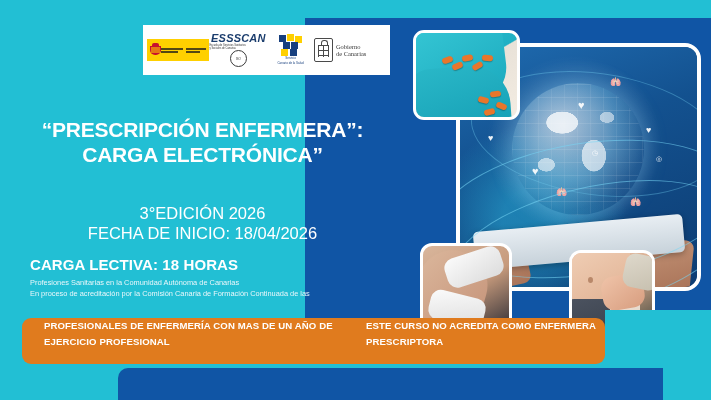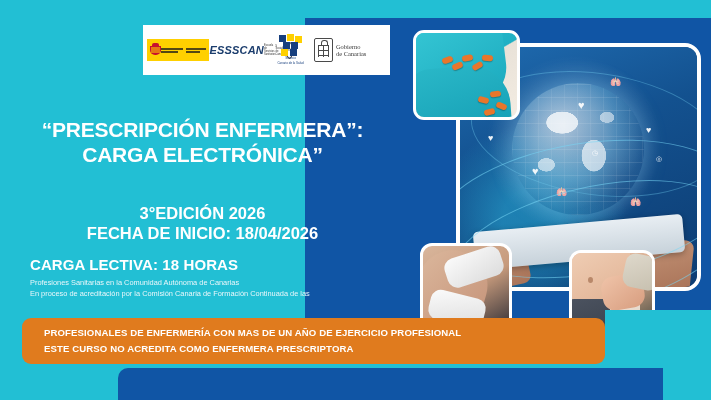--- a/index.html
+++ b/index.html
@@ -28,21 +28,21 @@
   }
   .escudo{width:11px;height:15px;position:relative;}
   .escudo .crown{position:absolute;left:2px;top:0;width:7px;height:3px;background:#C8102E;border-radius:2px 2px 0 0;}
   .escudo .shield{position:absolute;left:0;top:3px;width:11px;height:9px;background:#C8102E;border-radius:0 0 5px 5px;}
   .escudo .pillars{position:absolute;left:1px;top:4px;width:9px;height:6px;background:#FFD000;opacity:.55;}
   .gob-txt{display:flex;flex-direction:column;gap:1px;}
   .gob-txt i{display:block;height:2px;background:#1a1a1a;opacity:.75;}
   .gob-txt i.a{width:22px}.gob-txt i.b{width:17px}
   .gob-txt2 i.a{width:20px}.gob-txt2 i.b{width:14px}
 
-  .logo-esscan{display:flex;flex-direction:row;align-items:center;gap:0;width:58px;}
+  .logo-esscan{display:flex;flex-direction:column;align-items:center;gap:0;width:58px;}
   .esscan-word{font-size:11px;font-weight:700;font-style:italic;letter-spacing:.2px;color:#1b3d6d;line-height:1;}
   .esscan-sub{font-size:2.6px;color:#333;line-height:1.25;text-align:left;width:100%;}
   .esscan-seal{width:15px;height:15px;border-radius:50%;border:1.2px solid #3b3b3b;display:flex;align-items:center;justify-content:center;font-size:3px;color:#3b3b3b;}
 
   .logo-scs{display:flex;flex-direction:column;align-items:center;gap:1px;width:46px;}
   .scs-mark{width:24px;height:22px;position:relative;}
   .scs-mark span{position:absolute;width:7px;height:7px;display:block;}
   .scs-mark .s1{left:0;top:1px;background:#173F7E;}
   .scs-mark .s2{left:8px;top:0;background:#FFD000;}
   .scs-mark .s3{left:16px;top:2px;background:#FFD000;}
@@ -65,36 +65,36 @@
   .gobcan-mark .tip{position:absolute;left:6px;top:1px;width:5px;height:4px;border:1px solid #4a4a4a;border-bottom:none;border-radius:3px 3px 0 0;}
   .gobcan-txt{font-family:"Liberation Serif","DejaVu Serif",serif;font-size:6.5px;color:#3a3a3a;line-height:1.15;}
 
   
   .title{
     position:absolute;left:10px;top:118px;width:385px;text-align:center;
     color:#ffffff;font-size:21px;font-weight:700;line-height:1.18;letter-spacing:-.2px;
   }
   .edition{
     position:absolute;left:10px;top:203px;width:385px;text-align:center;
-    color:#ffffff;font-size:16.5px;font-weight:700;line-height:1.22;
+    color:#ffffff;font-size:16.5px;font-weight:400;line-height:1.22;
   }
   .carga{
     position:absolute;left:30px;top:256px;
     color:#ffffff;font-size:15px;font-weight:700;letter-spacing:.1px;
   }
   .accred{
     position:absolute;left:30px;top:277px;width:355px;
     color:#eaf7fb;font-size:7.4px;font-weight:400;line-height:1.55;
   }
 
   
   .banner{
     position:absolute;left:22px;top:318px;width:583px;height:46px;
     background:#E07B1E;border-radius:9px;
-    display:flex;flex-direction:column;justify-content:center;
+    display:flex;flex-direction:row;justify-content:center;
     padding-left:22px;box-sizing:border-box;
   }
   .banner div{color:#fff;font-size:9.6px;font-weight:700;line-height:1.65;letter-spacing:.1px;}
 
   
   .photo{position:absolute;overflow:hidden;background:#0b2a4a;}
   .ph-globe{
     left:456px;top:43px;width:245px;height:248px;border-radius:16px;
     border:4px solid #ffffff;box-sizing:border-box;
     background:radial-gradient(circle at 46% 42%, #3f9fd8 0%, #1b63a8 32%, #0f3d77 62%, #082murky 100%);

